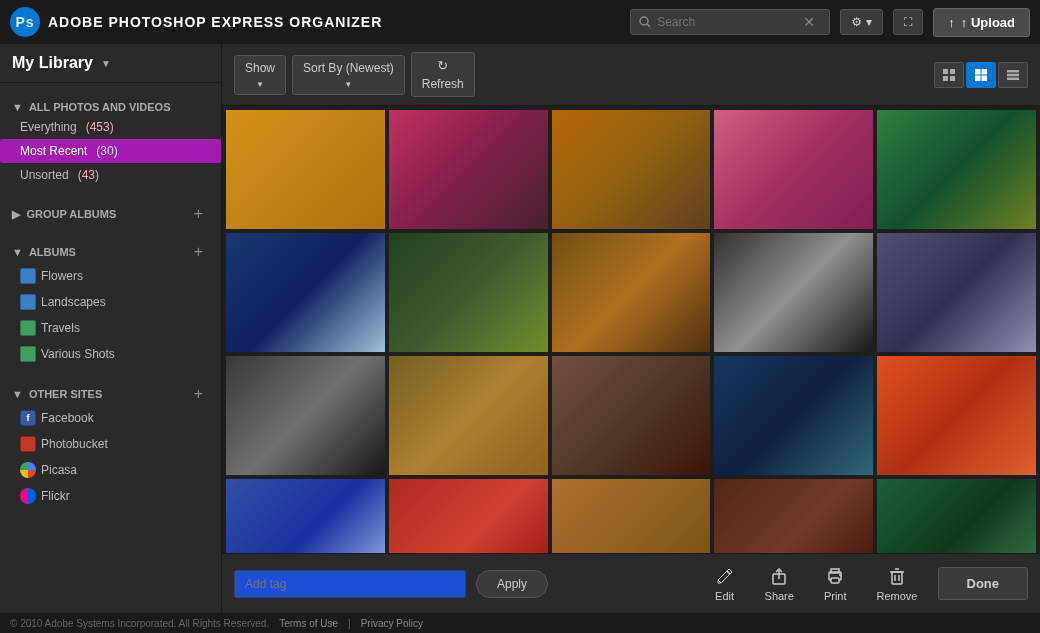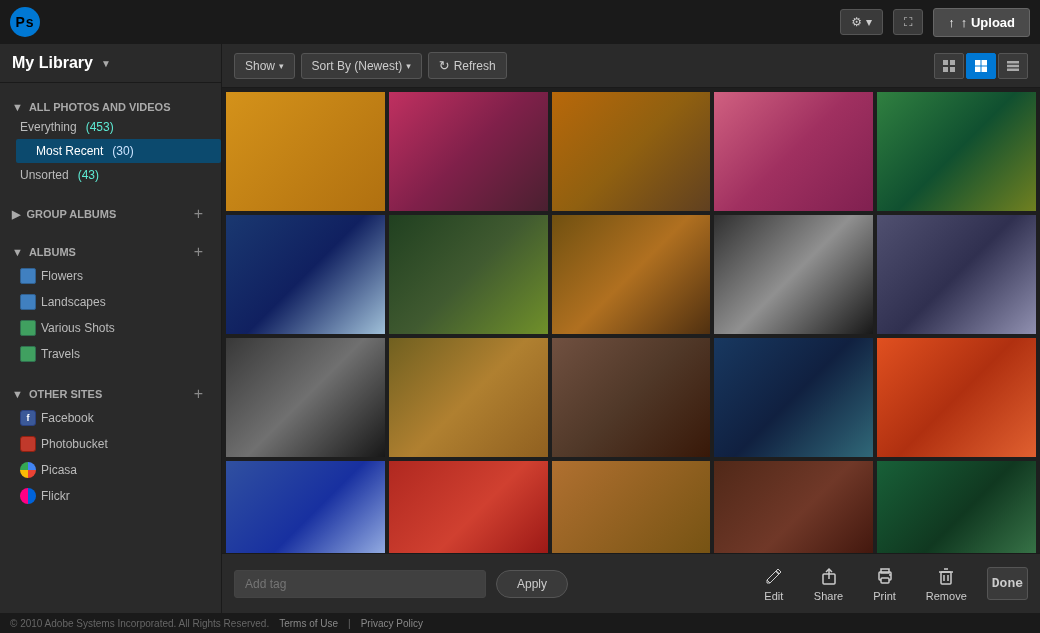--- a/index.html
+++ b/index.html
@@ -1,86 +1,95 @@
 <!DOCTYPE html>
 <html><head>
   <meta charset="utf-8">
   <style>
     * { box-sizing: border-box; margin: 0; padding: 0; }
     body { width: 1040px; height: 633px; background: #2a2a2a; font-family: Arial, Helvetica, sans-serif; font-size: 12px; color: #ccc; overflow: hidden; display: flex; flex-direction: column; }
 
     
     .header { background: #1a1a1a; height: 44px; display: flex; align-items: center; padding: 0 10px; gap: 10px; flex-shrink: 0; }
     .header-logo { display: flex; align-items: center; gap: 8px; color: #fff; font-size: 14px; font-weight: bold; letter-spacing: 1px; flex: 1; }
-    .header-logo .logo-icon { width: 30px; height: 30px; background: #0078d4; border-radius: 50%; display: flex; align-items: center; justify-content: center; color: #000000; font-size: 14px; font-weight: bold; text-align: center; }
+    .header-logo .logo-icon { width: 30px; height: 30px; background: #0078d4; border-radius: 50%; display: flex; align-items: center; justify-content: center; color: #e5e5e5; font-size: 14px; font-weight: bold; text-align: center; }
     .search-bar { display: flex; align-items: center; background: #3a3a3a; border: 1px solid #555; border-radius: 3px; padding: 4px 8px; gap: 6px; width: 200px; }
     .search-bar input { background: transparent; border: none; outline: none; color: #ccc; font-size: 12px; width: 140px; }
     .search-clear { color: #888; cursor: pointer; font-size: 14px; }
     .header-btn { background: #3a3a3a; border: 1px solid #555; border-radius: 3px; color: #ccc; padding: 5px 10px; cursor: pointer; font-size: 12px; display: flex; align-items: center; gap: 4px; }
     .upload-btn { background: #4a4a4a; border: 1px solid #666; border-radius: 3px; color: #fff; padding: 6px 14px; cursor: pointer; font-size: 13px; font-weight: bold; display: flex; align-items: center; gap: 6px; }
 
     
     .main { display: flex; flex: 1; overflow: hidden; }
 
     
     .sidebar { width: 222px; background: #2a2a2a; border-right: 1px solid #1a1a1a; overflow-y: auto; flex-shrink: 0; padding-bottom: 10px; }
     .sidebar-section { margin-top: 12px; }
     .sidebar-item { padding: 5px 14px 5px 20px; cursor: pointer; display: flex; align-items: center; gap: 5px; color: #bbb; font-size: 12px; border-radius: 2px; }
-    .sidebar-item.active { background: #0c4a6e; color: #fff; margin-left: 16px; }
-    .sidebar-item .count { color: #5eead4; margin-left: 4px; }
+    .sidebar-item.active { background: #a21caf; color: #fff; }
+    .sidebar-item .count { color: #fca5a5; margin-left: 4px; }
     .sidebar-item.active .count { color: #cce4ff; }
     .sidebar-add { float: right; color: #888; cursor: pointer; font-size: 16px; margin-right: 8px; }
     .album-icon { width: 16px; height: 16px; border-radius: 2px; flex-shrink: 0; }
     .section-header { display: flex; align-items: center; justify-content: space-between; padding: 6px 10px 2px 12px; }
     .section-header-title { color: #aaa; font-size: 11px; font-weight: bold; display: flex; align-items: center; gap: 6px; cursor: pointer; }
     .my-library-header { padding: 10px 12px; display: flex; align-items: center; gap: 8px; font-size: 16px; font-weight: bold; color: #fff; cursor: pointer; border-bottom: 1px solid #1a1a1a; }
     .my-library-header .arrow { font-size: 10px; color: #aaa; }
 
     
     .content { flex: 1; display: flex; flex-direction: column; overflow: hidden; }
 
     
     .toolbar { background: #2a2a2a; border-bottom: 1px solid #1a1a1a; padding: 8px 12px; display: flex; align-items: center; gap: 6px; flex-shrink: 0; }
-    .toolbar-btn { background: #3a3a3a; border: 1px solid #555; border-radius: 3px; color: #ccc; padding: 5px 10px; cursor: pointer; font-size: 12px; display: flex; align-items: center; gap: 4px; }
+    .toolbar-btn { background: #3a3a3a; border: 1px solid #555; border-radius: 3px; color: #ccc; padding: 5px 10px; cursor: pointer; font-size: 12px; display: flex; align-items: center; gap: 4px; flex-direction: column; }
     .toolbar-spacer { flex: 1; }
     .view-btn { background: #3a3a3a; border: 1px solid #555; color: #ccc; width: 30px; height: 26px; display: flex; align-items: center; justify-content: center; cursor: pointer; border-radius: 2px; }
     .view-btn.active { background: #0078d4; border-color: #0078d4; }
     .view-btns { display: flex; gap: 2px; }
 
     
     .photo-grid-container { flex: 1; overflow-y: auto; background: #1e1e1e; position: relative; }
     .photo-grid { display: grid; grid-template-columns: repeat(5, 1fr); gap: 4px; padding: 4px; }
     .photo-cell { aspect-ratio: 4/3; overflow: hidden; cursor: pointer; background: #333; position: relative; }
 
     
     .bottom-bar { background: #2a2a2a; border-top: 1px solid #1a1a1a; height: 60px; display: flex; align-items: center; padding: 0 12px; gap: 10px; flex-shrink: 0; }
-    .tag-input { background: #404040; border: 1px solid #444; border-radius: 3px; color: #ccc; padding: 6px 10px; font-size: 12px; width: 252px; outline: none; }
+    .tag-input { background: #1d4ed8; border: 1px solid #444; border-radius: 3px; color: #ccc; padding: 6px 10px; font-size: 12px; width: 232px; outline: none; }
     .apply-btn { background: #3a3a3a; border: 1px solid #555; border-radius: 14px; color: #ccc; padding: 6px 20px; cursor: pointer; font-size: 12px; }
     .bottom-spacer { flex: 1; }
     .bottom-action { display: flex; flex-direction: column; align-items: center; gap: 4px; cursor: pointer; color: #ccc; font-size: 11px; padding: 4px 10px; border-radius: 3px; }
-    .done-btn { background: #3a3a3a; border: 1px solid #555; border-radius: 3px; color: #ccc; padding: 8px 4px; cursor: pointer; font-size: 13px; font-weight: bold; font-family: Liberation Mono, monospace; }
+    .done-btn { background: #3a3a3a; border: 1px solid #555; border-radius: 3px; color: #ccc; padding: 8px 28px; cursor: pointer; font-size: 13px; font-weight: bold; }
 
     
     .footer { background: #1a1a1a; height: 20px; display: flex; align-items: center; padding: 0 10px; font-size: 10px; color: #666; gap: 10px; flex-shrink: 0; }
     .footer a { color: #888; text-decoration: none; }
 
     
     ::-webkit-scrollbar { width: 8px; }
     ::-webkit-scrollbar-track { background: #1a1a1a; }
     ::-webkit-scrollbar-thumb { background: #4a4a4a; border-radius: 4px; }
 
     .dropdown-arrow { font-size: 9px; }
     .refresh-icon { font-size: 13px; }
   </style>
 </head>
 <body>
 
 <div class="header">
   <div class="header-logo">
     <div class="logo-icon">Ps</div>
+    <span>ADOBE PHOTOSHOP EXPRESS ORGANIZER</span>
+  </div>
+  <div class="search-bar">
+    <svg width="12" height="12" viewBox="0 0 12 12" fill="#888">
+      <circle cx="5" cy="5" r="4" stroke="#888" stroke-width="1.5" fill="none"></circle>
+      <line x1="8" y1="8" x2="11" y2="11" stroke="#888" stroke-width="1.5"></line>
+    </svg>
+    <input type="text" placeholder="Search" style="">
+    <span class="search-clear">✕</span>
   </div>
   <div class="header-btn">
     <span>⚙</span>
     <span>▾</span>
   </div>
   <div class="header-btn">
     <span>⛶</span>
   </div>
   <div class="upload-btn">
     <span>↑</span>
@@ -139,25 +148,25 @@
       <div class="sidebar-item">
         <div class="album-icon" style="background:#4080c0; border:1px solid #306090;"></div>
         <span>Flowers</span>
       </div>
       <div class="sidebar-item">
         <div class="album-icon" style="background:#4080c0; border:1px solid #306090;"></div>
         <span>Landscapes</span>
       </div>
       <div class="sidebar-item">
         <div class="album-icon" style="background:#40a060; border:1px solid #307050;"></div>
+        <span>Travels</span>
+      </div>
+      <div class="sidebar-item">
+        <div class="album-icon" style="background:#40a060; border:1px solid #307050;"></div>
         <span>Various Shots</span>
-      </div>
-      <div class="sidebar-item">
-        <div class="album-icon" style="background:#40a060; border:1px solid #307050;"></div>
-        <span>Travels</span>
       </div>
     </div>
 
     <div class="sidebar-section">
       <div class="section-header">
         <div class="section-header-title">
           <span>▼</span>
           <span>OTHER SITES</span>
         </div>
         <span class="sidebar-add">+</span>

